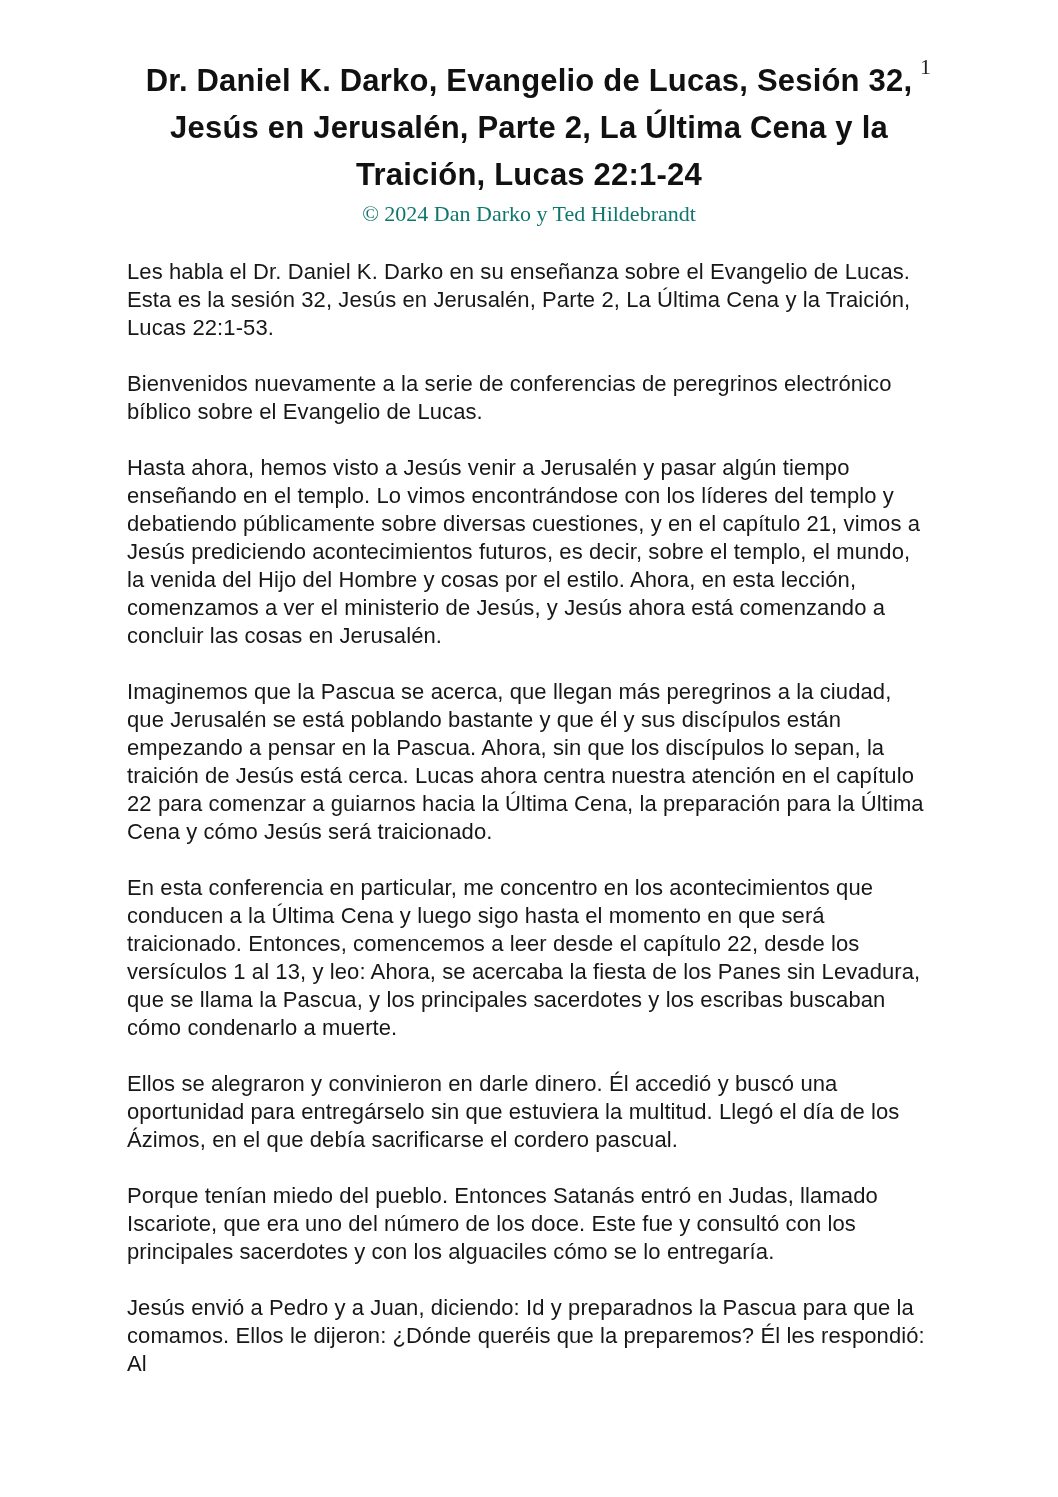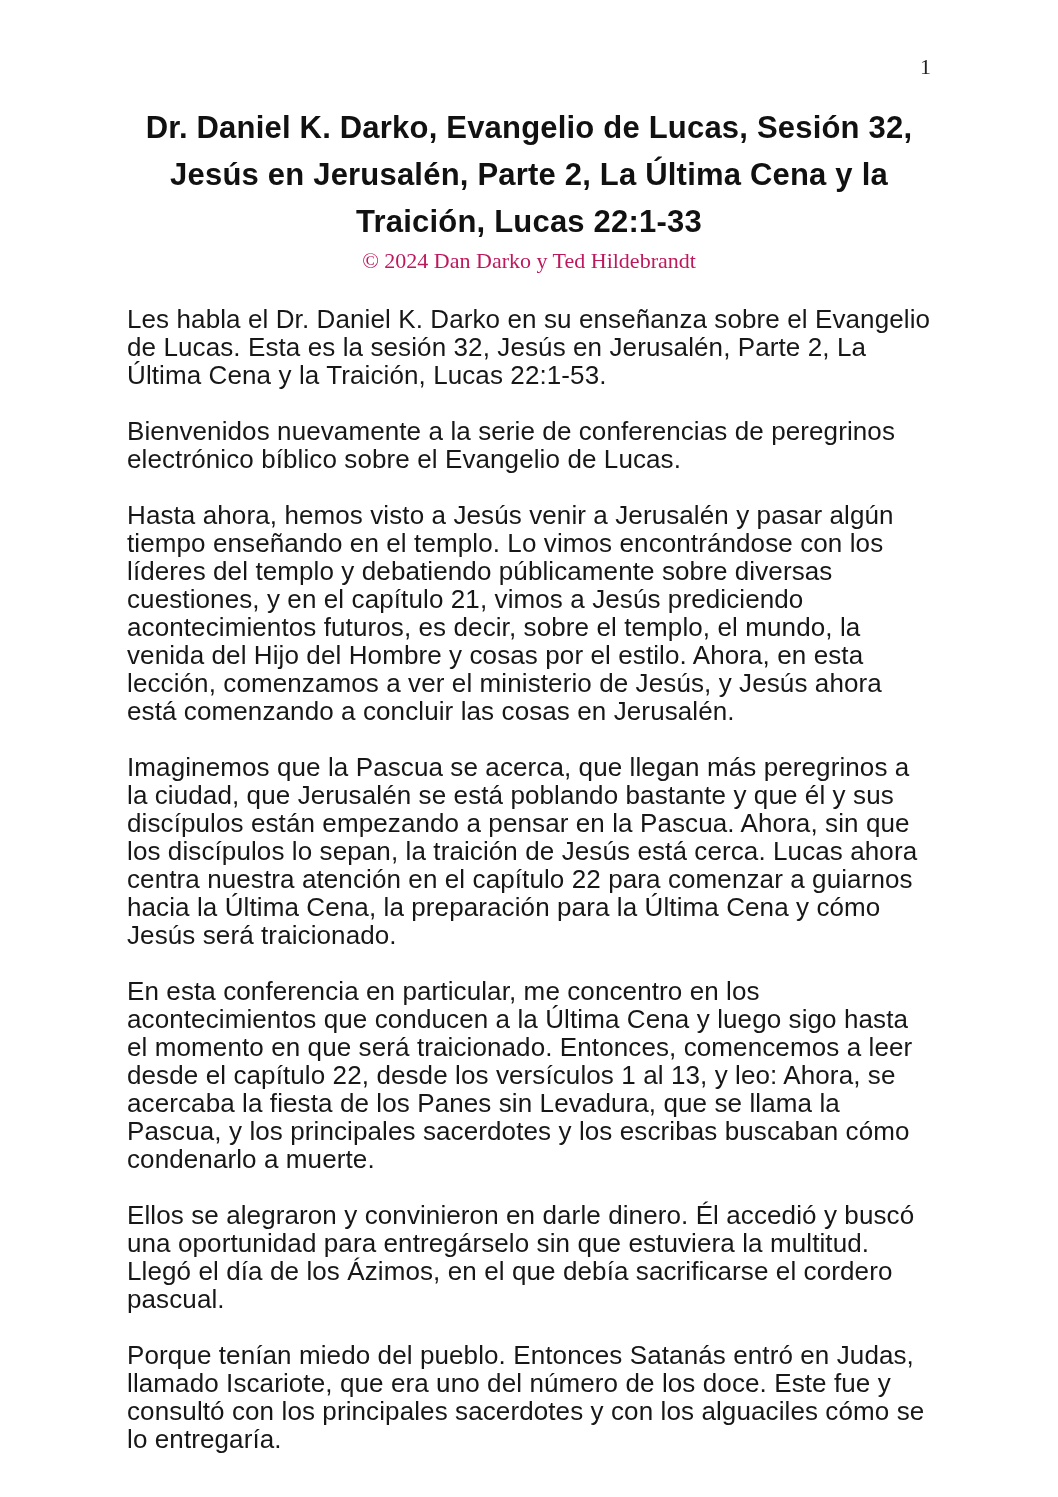--- a/index.html
+++ b/index.html
@@ -21,65 +21,66 @@
   }
   .page-number {
     position: absolute;
     top: 54px;
     right: 127px;
     font-family: "Liberation Serif", "DejaVu Serif", serif;
     font-size: 22px;
     color: #222222;
   }
   .doc-title {
-    padding-top: 104px;
+    padding-top: 57px;
     text-align: center;
     font-weight: bold;
     font-size: 31px;
     line-height: 47px;
     color: #111111;
     letter-spacing: 0.2px;
   }
   .copyright {
     text-align: center;
     font-family: "Liberation Serif", "DejaVu Serif", serif;
     font-size: 22px;
     line-height: 26px;
     margin-top: 3px;
-    color: #be185d;
+    color: #0f766e;
   }
   .content {
     margin-top: 31px;
-    font-size: 26px;
+    font-size: 22px;
     line-height: 28px;
     letter-spacing: 0.1px;
     color: #171717;
   }
   .content p {
     margin: 0 0 28px 0;
   }
 </style>
 </head>
 <body>
 
 <div class="page">
 
   <div class="page-number">1</div>
 
   <div class="doc-title">
     <div>Dr. Daniel K. Darko, Evangelio de Lucas, Sesión 32,</div>
     <div>Jesús en Jerusalén, Parte 2, La Última Cena y la</div>
-    <div>Traición, Lucas 22:1-33</div>
+    <div>Traición, Lucas 22:1-24</div>
   </div>
 
   <div class="copyright">© 2024 Dan Darko y Ted Hildebrandt</div>
 
   <div class="content">
     <p>Les habla el Dr. Daniel K. Darko en su enseñanza sobre el Evangelio de Lucas. Esta es la sesión 32, Jesús en Jerusalén, Parte 2, La Última Cena y la Traición, Lucas 22:1-53.</p>
     <p>Bienvenidos nuevamente a la serie de conferencias de peregrinos electrónico bíblico sobre el Evangelio de Lucas.</p>
     <p>Hasta ahora, hemos visto a Jesús venir a Jerusalén y pasar algún tiempo enseñando en el templo. Lo vimos encontrándose con los líderes del templo y debatiendo públicamente sobre diversas cuestiones, y en el capítulo 21, vimos a Jesús prediciendo acontecimientos futuros, es decir, sobre el templo, el mundo, la venida del Hijo del Hombre y cosas por el estilo. Ahora, en esta lección, comenzamos a ver el ministerio de Jesús, y Jesús ahora está comenzando a concluir las cosas en Jerusalén.</p>
     <p>Imaginemos que la Pascua se acerca, que llegan más peregrinos a la ciudad, que Jerusalén se está poblando bastante y que él y sus discípulos están empezando a pensar en la Pascua. Ahora, sin que los discípulos lo sepan, la traición de Jesús está cerca. Lucas ahora centra nuestra atención en el capítulo 22 para comenzar a guiarnos hacia la Última Cena, la preparación para la Última Cena y cómo Jesús será traicionado.</p>
     <p>En esta conferencia en particular, me concentro en los acontecimientos que conducen a la Última Cena y luego sigo hasta el momento en que será traicionado. Entonces, comencemos a leer desde el capítulo 22, desde los versículos 1 al 13, y leo: Ahora, se acercaba la fiesta de los Panes sin Levadura, que se llama la Pascua, y los principales sacerdotes y los escribas buscaban cómo condenarlo a muerte.</p>
     <p>Ellos se alegraron y convinieron en darle dinero. Él accedió y buscó una oportunidad para entregárselo sin que estuviera la multitud. Llegó el día de los Ázimos, en el que debía sacrificarse el cordero pascual.</p>
     <p>Porque tenían miedo del pueblo. Entonces Satanás entró en Judas, llamado Iscariote, que era uno del número de los doce. Este fue y consultó con los principales sacerdotes y con los alguaciles cómo se lo entregaría.</p>
+    <p>Jesús envió a Pedro y a Juan, diciendo: Id y preparadnos la Pascua para que la comamos. Ellos le dijeron: ¿Dónde queréis que la preparemos? Él les respondió: Al</p>
   </div>
 
 </div>
 
 </body></html>

